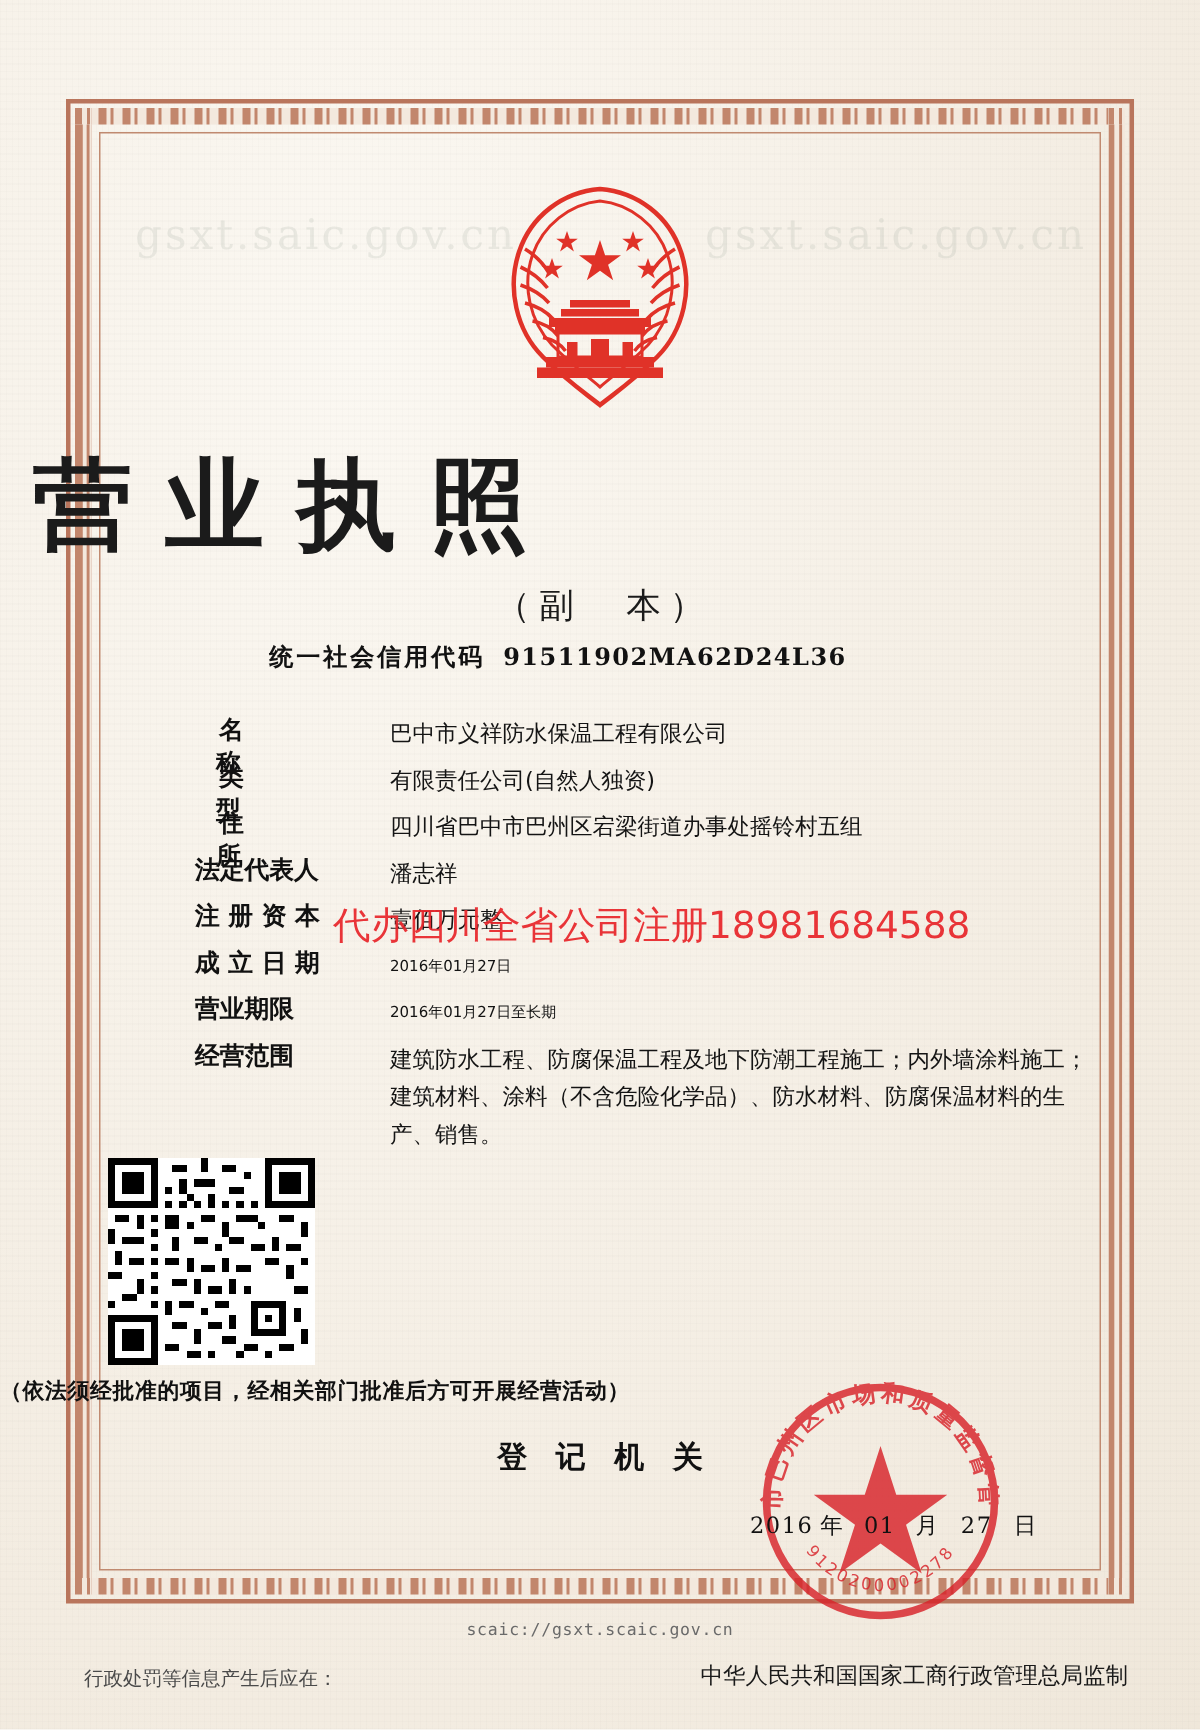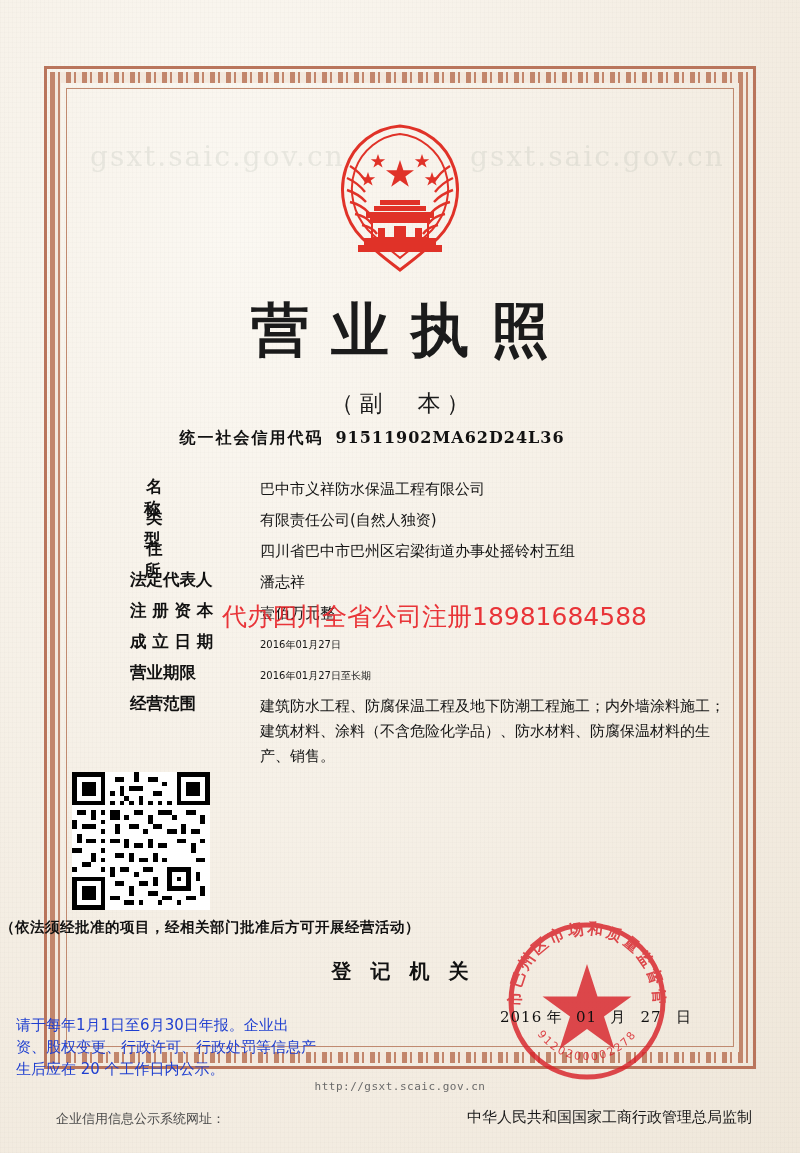--- a/index.html
+++ b/index.html
@@ -79,24 +79,24 @@
     position: absolute;
     left: 320px; top: 120px;
     width: 160px; height: 165px;
   }
 
   
   #main-title {
     position: absolute;
     left: 0; top: 292px;
     width: 800px;
-    text-align: center;
+    text-align: left;
     font-family: Liberation Sans, sans-serif;
     font-weight: bold;
-    font-size: 58px;
+    font-size: 66px;
     letter-spacing: 22px;
     text-indent: 22px;
     color: #1b1b1b;
   }
   #sub-title {
     position: absolute;
     left: 0; top: 388px;
     width: 800px;
     text-align: center;
     font-family: "DejaVu Serif", serif;
@@ -511,22 +511,21 @@
 
   <div id="date-line">
     <span class="y">2016</span>
     <span class="ch">年</span>
     <span class="m">01</span>
     <span class="ch">月</span>
     <span class="d">27</span>
     <span class="ch">日</span>
   </div>
 
-  <div id="gsxt-url">http://gsxt.scaic.gov.cn</div>
-
-  <div id="annual-note">请于每年1月1日至6月30日年报。企业出资、股权变更、行政许可、行政处罚等信息产生后应在 20 个工作日内公示。</div>
-
-  <div id="bottom-left-label">企业信用信息公示系统网址：</div>
+  <div id="gsxt-url">scaic://gsxt.scaic.gov.cn</div>
+
+
+  <div id="bottom-left-label">行政处罚等信息产生后应在：</div>
   <div id="bottom-right-label">中华人民共和国国家工商行政管理总局监制</div>
 
   <div id="ad-overlay">代办四川全省公司注册18981684588</div>
 
 </div>
 
 </body></html>

